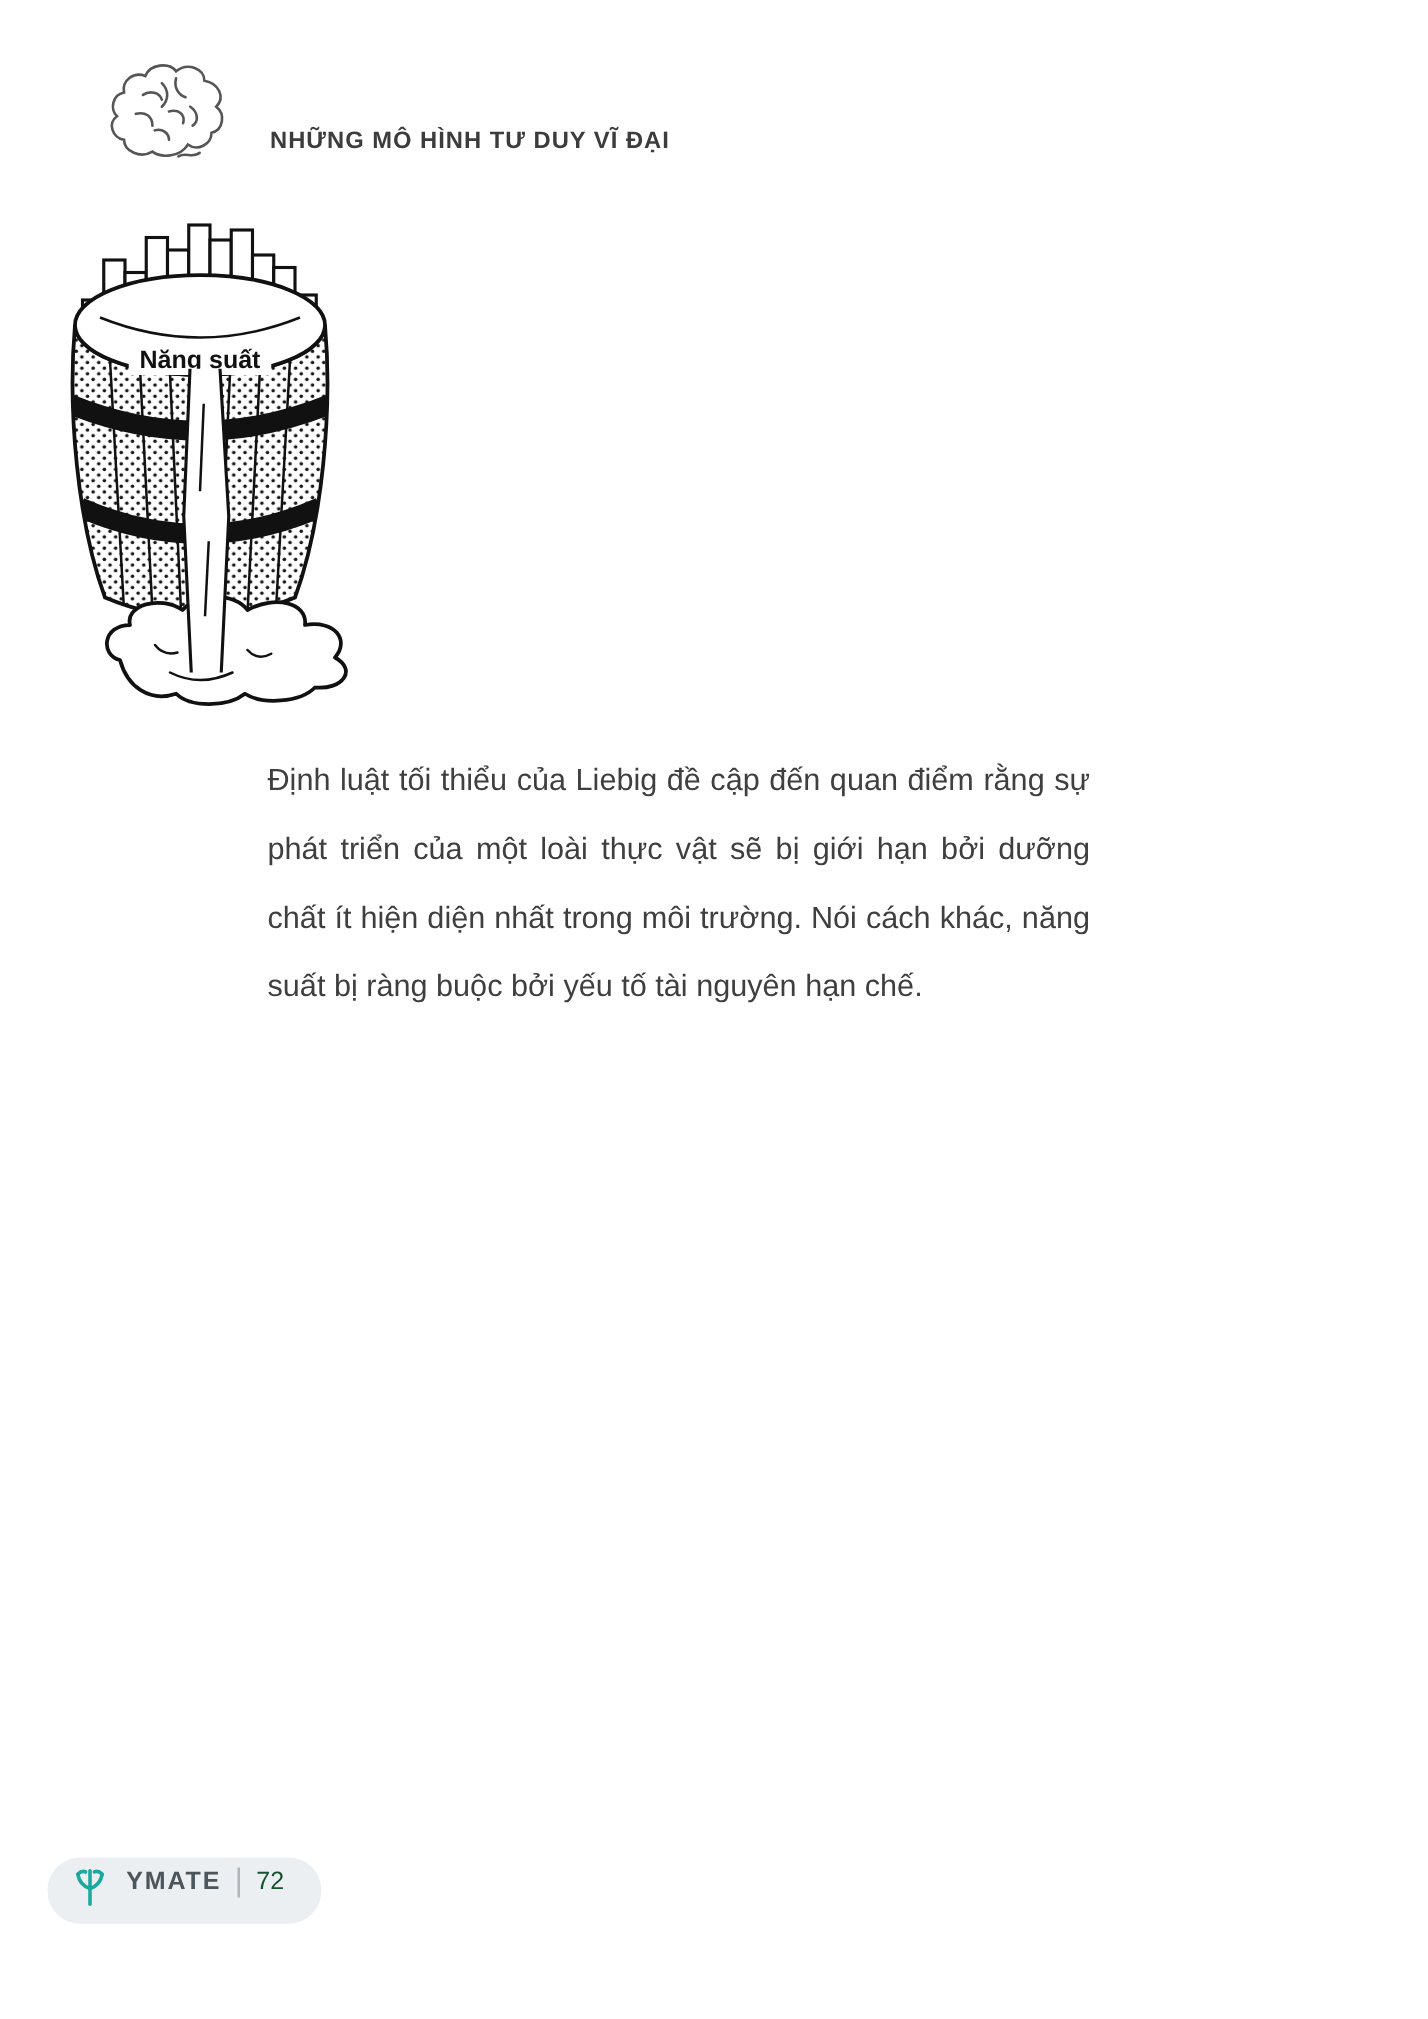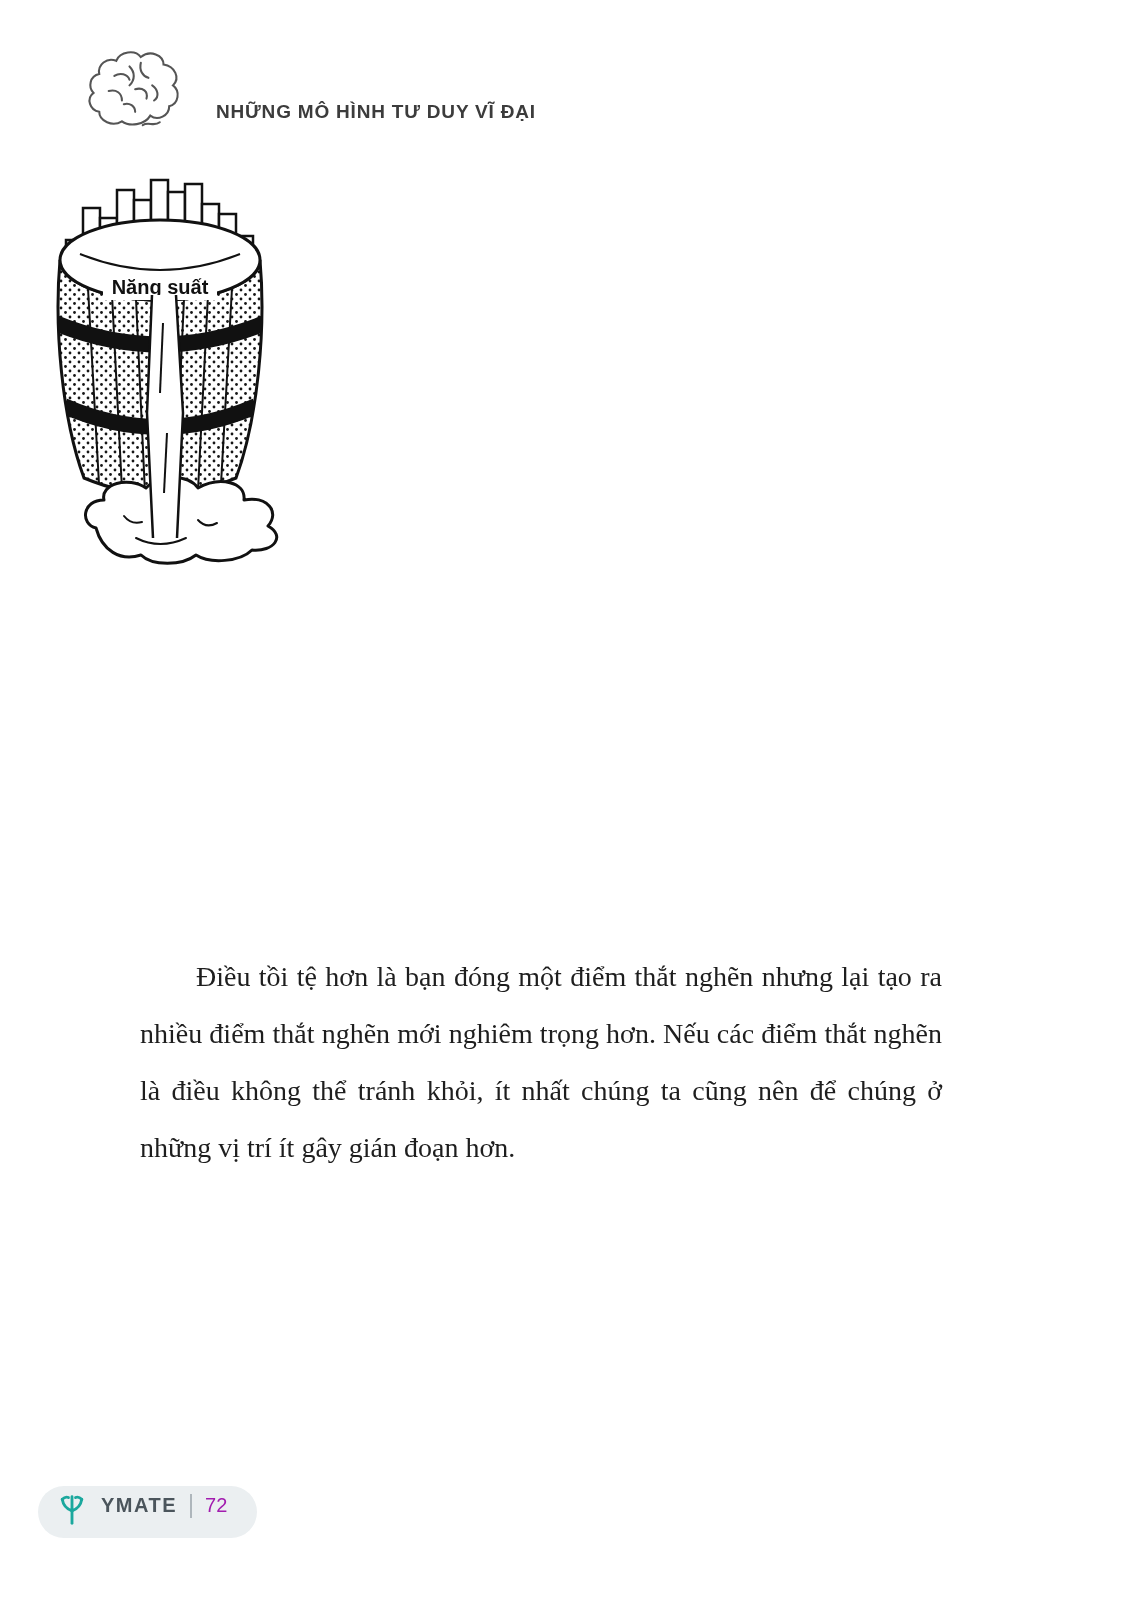--- a/index.html
+++ b/index.html
@@ -79,21 +79,21 @@
     font-family: "Liberation Sans", sans-serif;
     font-weight: 700;
     font-size: 20px;
     letter-spacing: 1.5px;
     color: #4b555c;
   }
   .divider { width: 2px; height: 24px; background: #aeb6bc; }
   .pagenum {
     font-family: "Liberation Sans", sans-serif;
     font-size: 20px;
-    color: #a21caf;
+    color: #14532d;
   }
 </style>
 </head>
 <body>
 
 <div class="page">
 
   <div class="header">
     <span>
       <svg class="brain" viewBox="0 0 110 90" fill="none" stroke="#555555" stroke-width="2.2" stroke-linecap="round">
@@ -173,23 +173,23 @@
       </g>
 
       <g fill="none" stroke="#111111" stroke-width="2" stroke-linecap="round">
         <path d="M 136,390 Q 160,402 186,390"></path>
         <path d="M 124,368 Q 131,377 142,374"></path>
         <path d="M 198,372 Q 206,381 217,375"></path>
       </g>
     </svg>
   </div>
 
+  <div class="caption">Định luật tối thiểu của Liebig đề cập đến quan điểm rằng sự phát triển của một loài thực vật sẽ bị giới hạn bởi dưỡng chất ít hiện diện nhất trong môi trường. Nói cách khác, năng suất bị ràng buộc bởi yếu tố tài nguyên hạn chế.</div>
 
   <div class="body-text">
-    <p>Điều tồi tệ hơn là bạn đóng một điểm thắt nghẽn nhưng lại tạo ra nhiều điểm thắt nghẽn mới nghiêm trọng hơn. Nếu các điểm thắt nghẽn là điều không thể tránh khỏi, ít nhất chúng ta cũng nên để chúng ở những vị trí ít gây gián đoạn hơn.</p>
   </div>
 
   <div class="footer">
     <div class="pill">
       <span>
         <svg width="32" height="32" viewBox="0 0 36 36" fill="none" stroke="#1BA89E" stroke-width="3.2" stroke-linecap="round">
           <path d="M 18,33 C 18,27 18,22 18,17"></path>
           <path d="M 18,19 C 12,17 8,12 7,6"></path>
           <path d="M 18,19 C 24,17 28,12 29,6"></path>
           <path d="M 18,16 C 18,11 18,7 18,3"></path>

